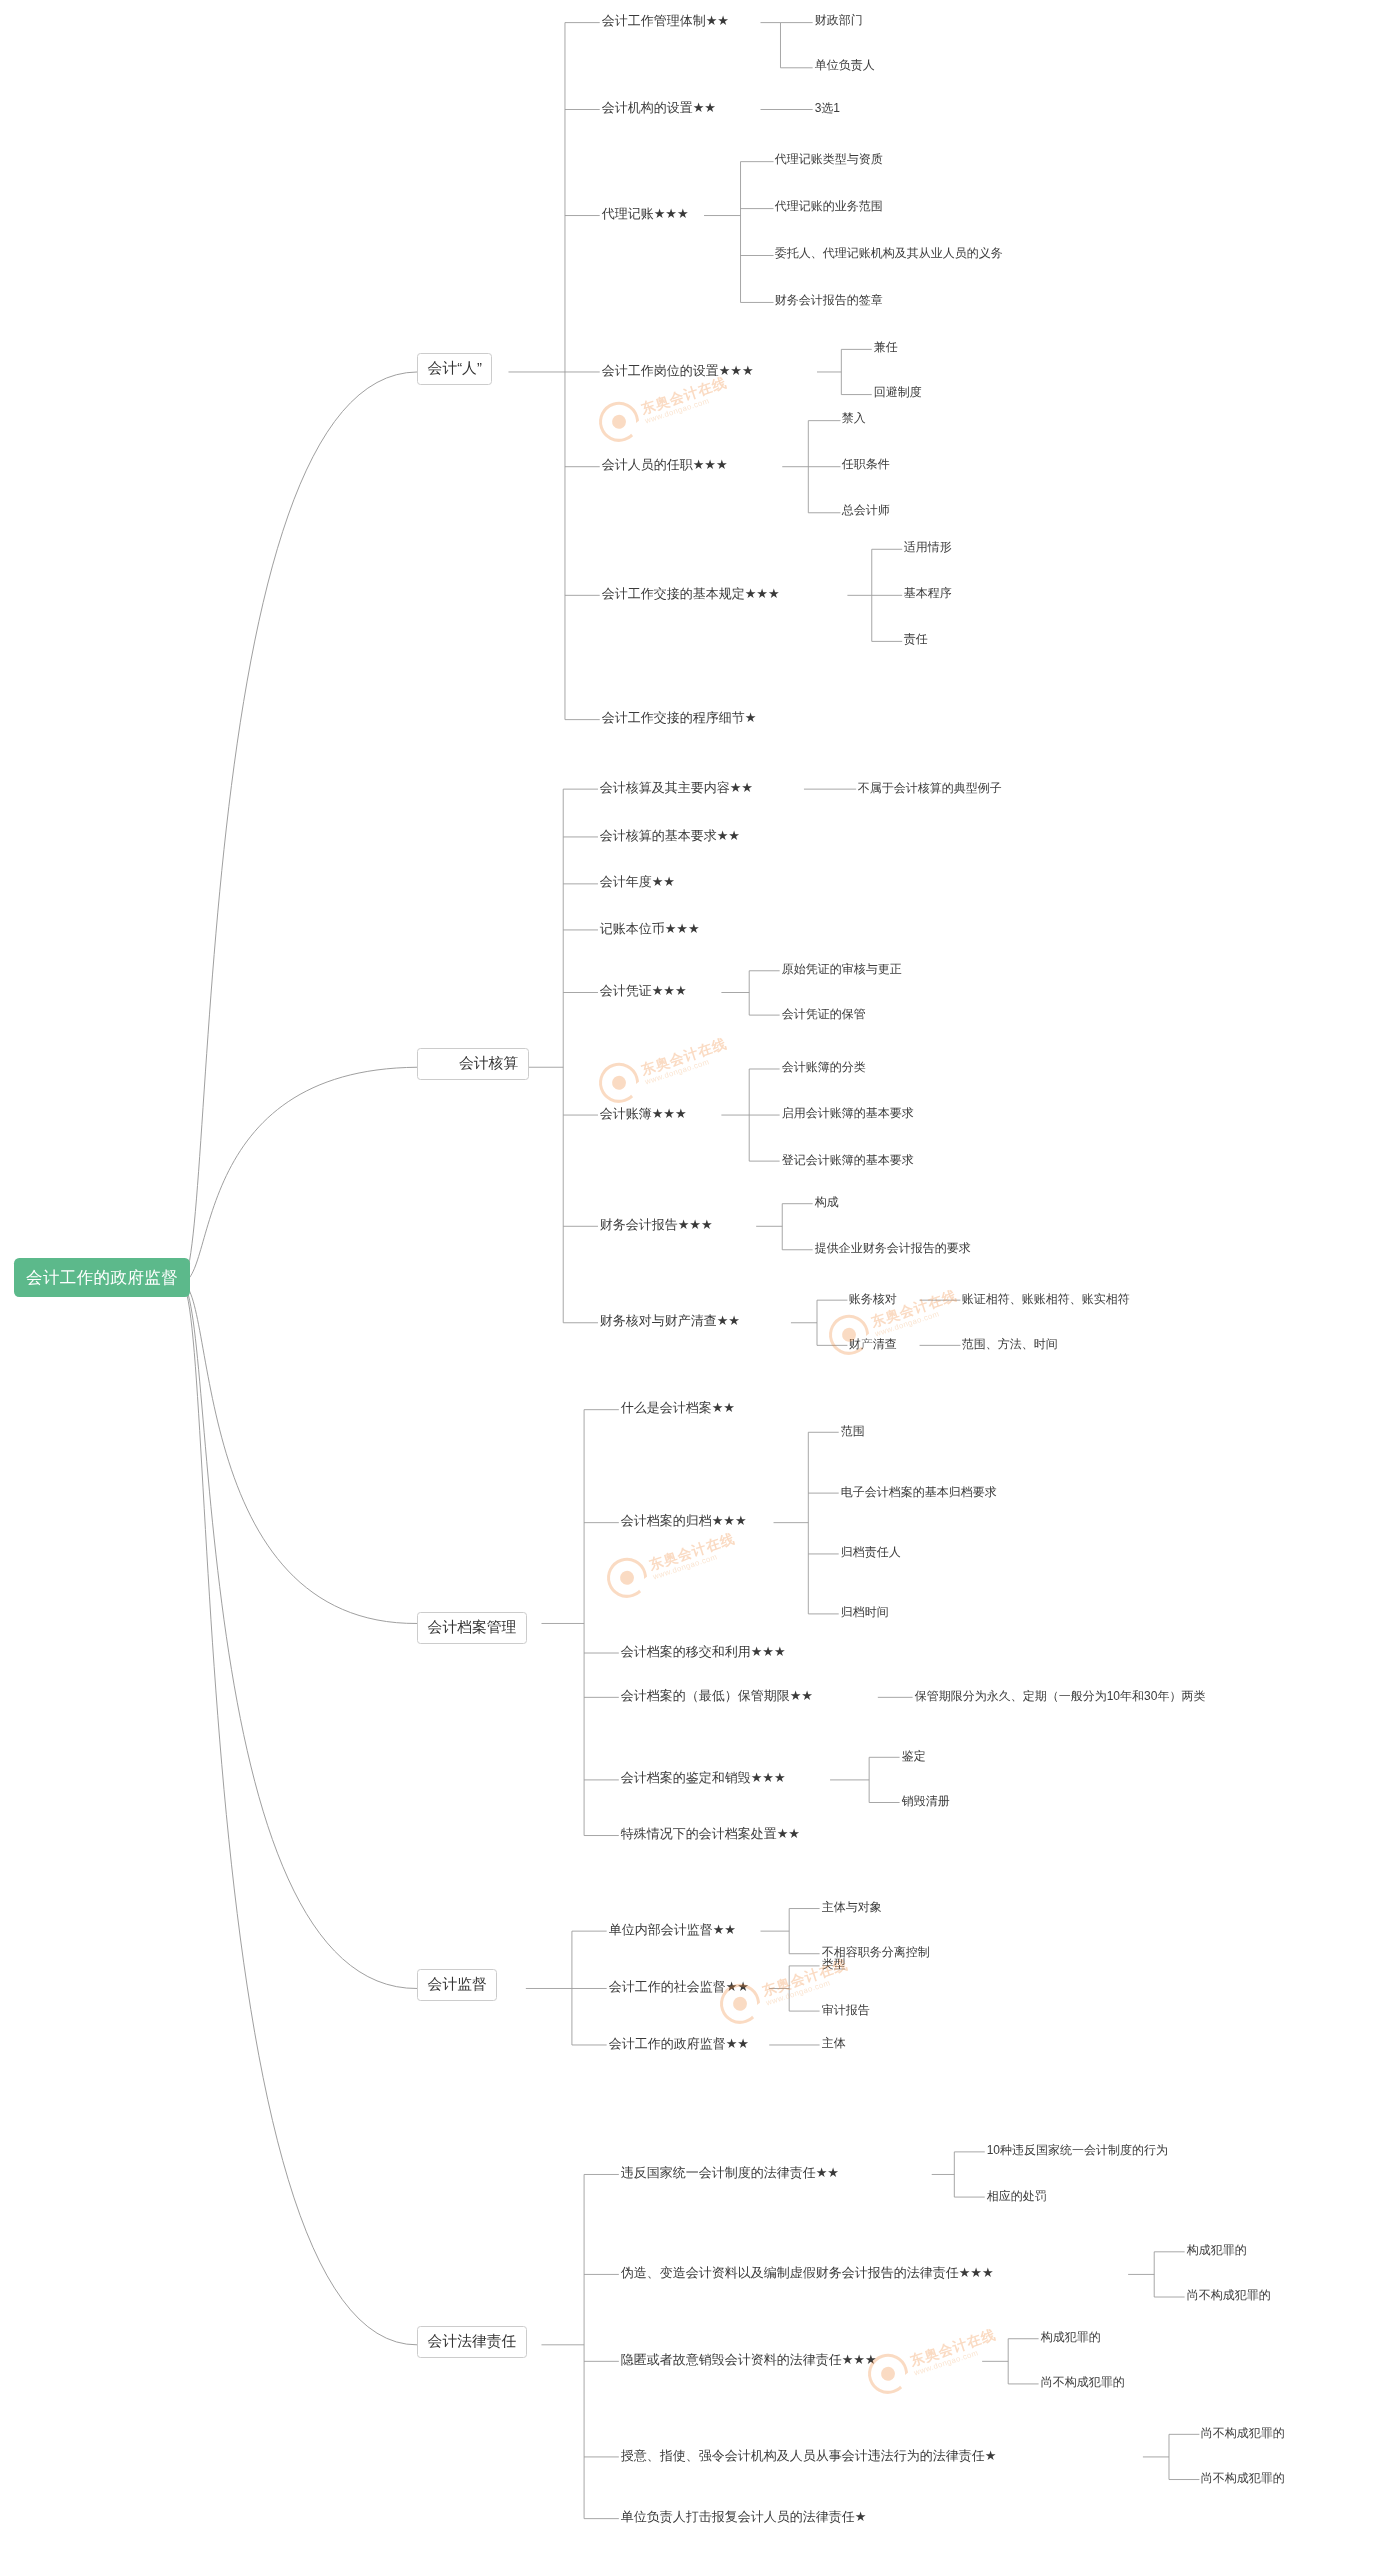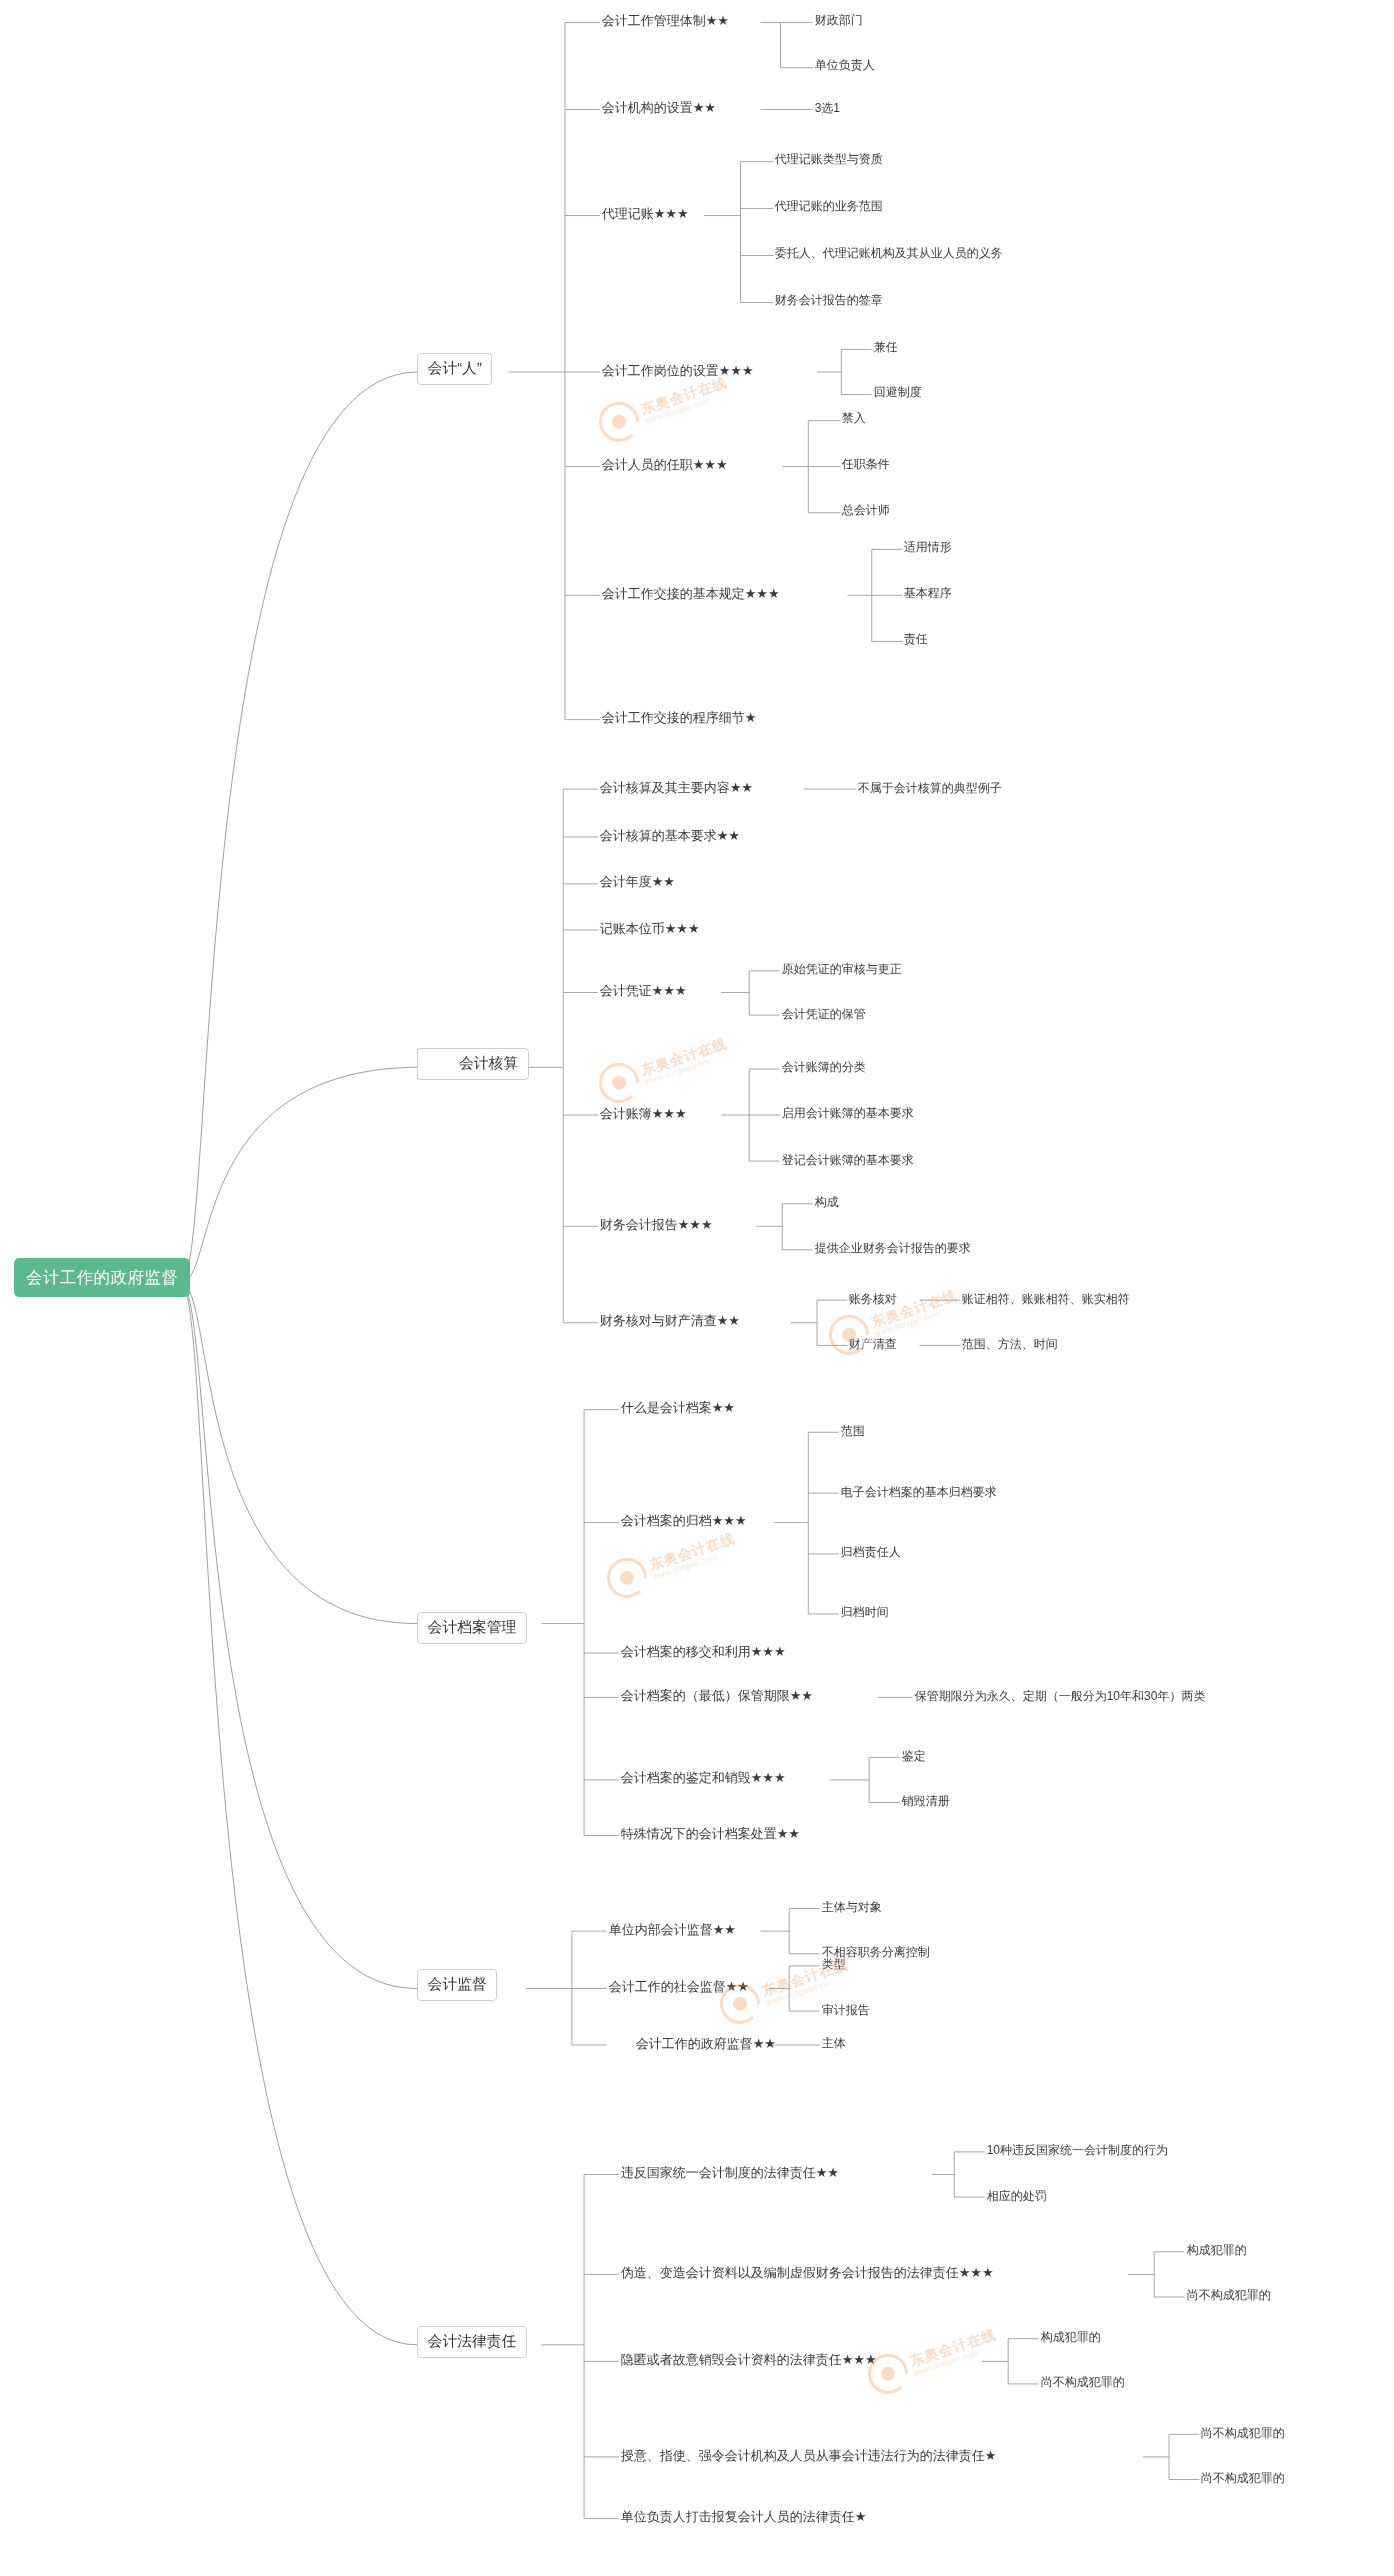--- a/index.html
+++ b/index.html
@@ -377,21 +377,21 @@
   <div class="node l1-node" style="left:417px; top:1969px;">会计监督</div>
 
   <div class="node l2-node" style="left:607px; top:1921px;">单位内部会计监督★★</div>
   <div class="node l3-node" style="left:820px; top:1899px;">主体与对象</div>
   <div class="node l3-node" style="left:820px; top:1944px;">不相容职务分离控制</div>
 
   <div class="node l2-node" style="left:607px; top:1978px;">会计工作的社会监督★★</div>
   <div class="node l3-node" style="left:820px; top:1956px;">类型</div>
   <div class="node l3-node" style="left:820px; top:2002px;">审计报告</div>
 
-  <div class="node l2-node" style="left:634px; top:2035px;">会计工作的政府监督★★</div>
+  <div class="node l2-node" style="left:607px; top:2035px;">会计工作的政府监督★★</div>
   <div class="node l3-node" style="left:820px; top:2035px;">主体</div>
 
   <div class="node l1-node" style="left:417px; top:2326px;">会计法律责任</div>
 
   <div class="node l2-node" style="left:619px; top:2164px;">违反国家统一会计制度的法律责任★★</div>
   <div class="node l3-node" style="left:985px; top:2142px;">10种违反国家统一会计制度的行为</div>
   <div class="node l3-node" style="left:985px; top:2188px;">相应的处罚</div>
 
   <div class="node l2-node" style="left:619px; top:2264px;">伪造、变造会计资料以及编制虚假财务会计报告的法律责任★★★</div>
   <div class="node l3-node" style="left:1185px; top:2242px;">构成犯罪的</div>

